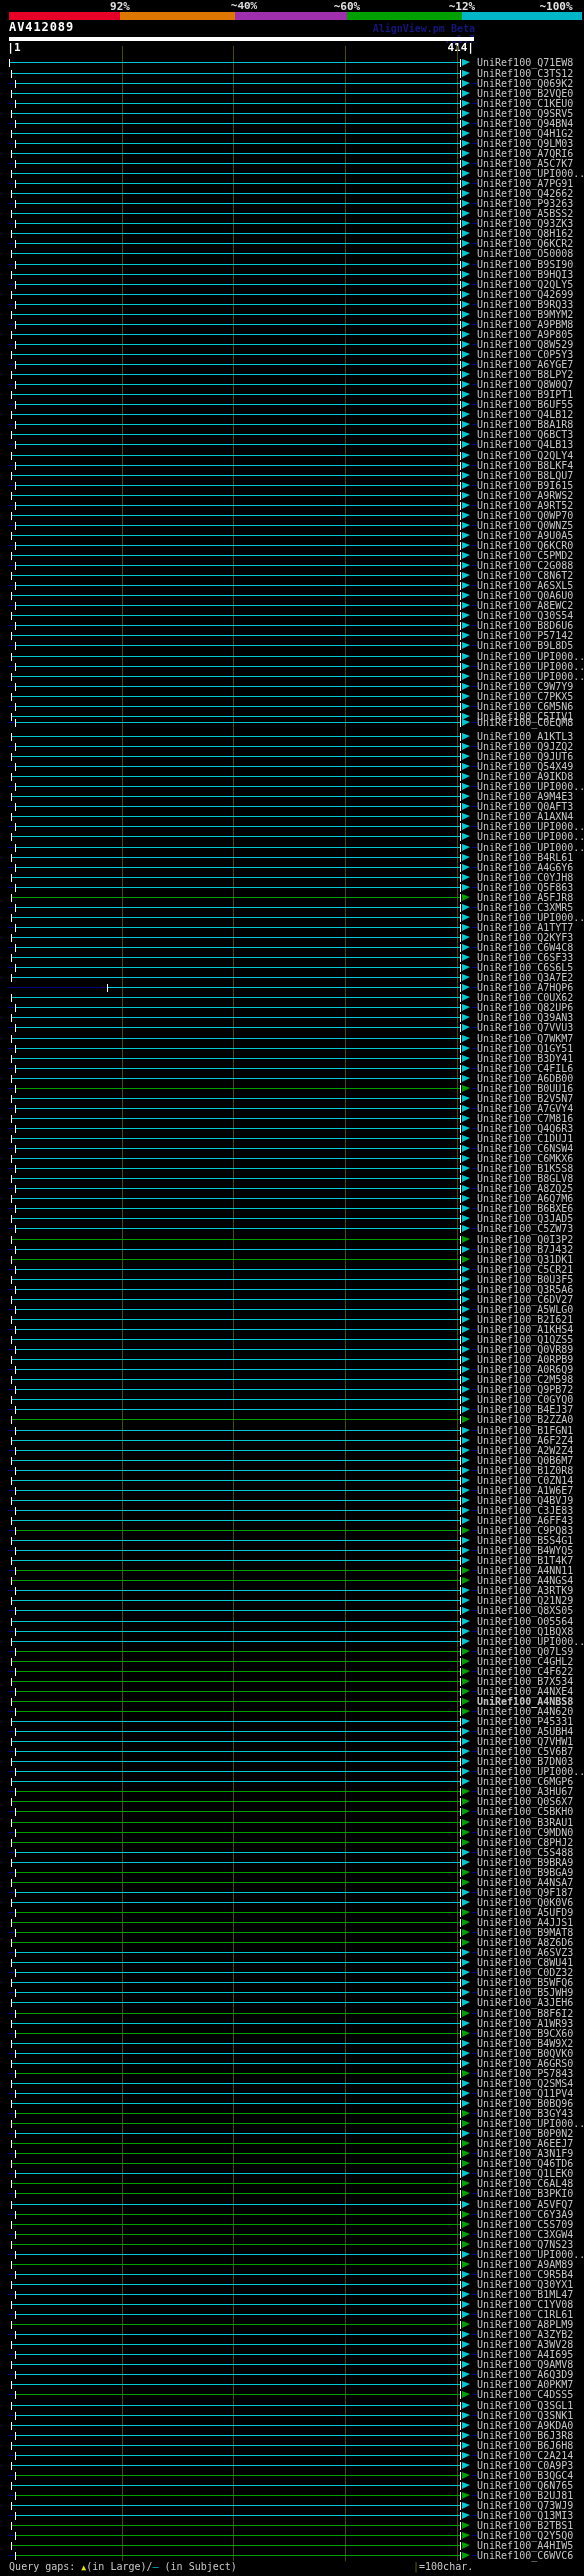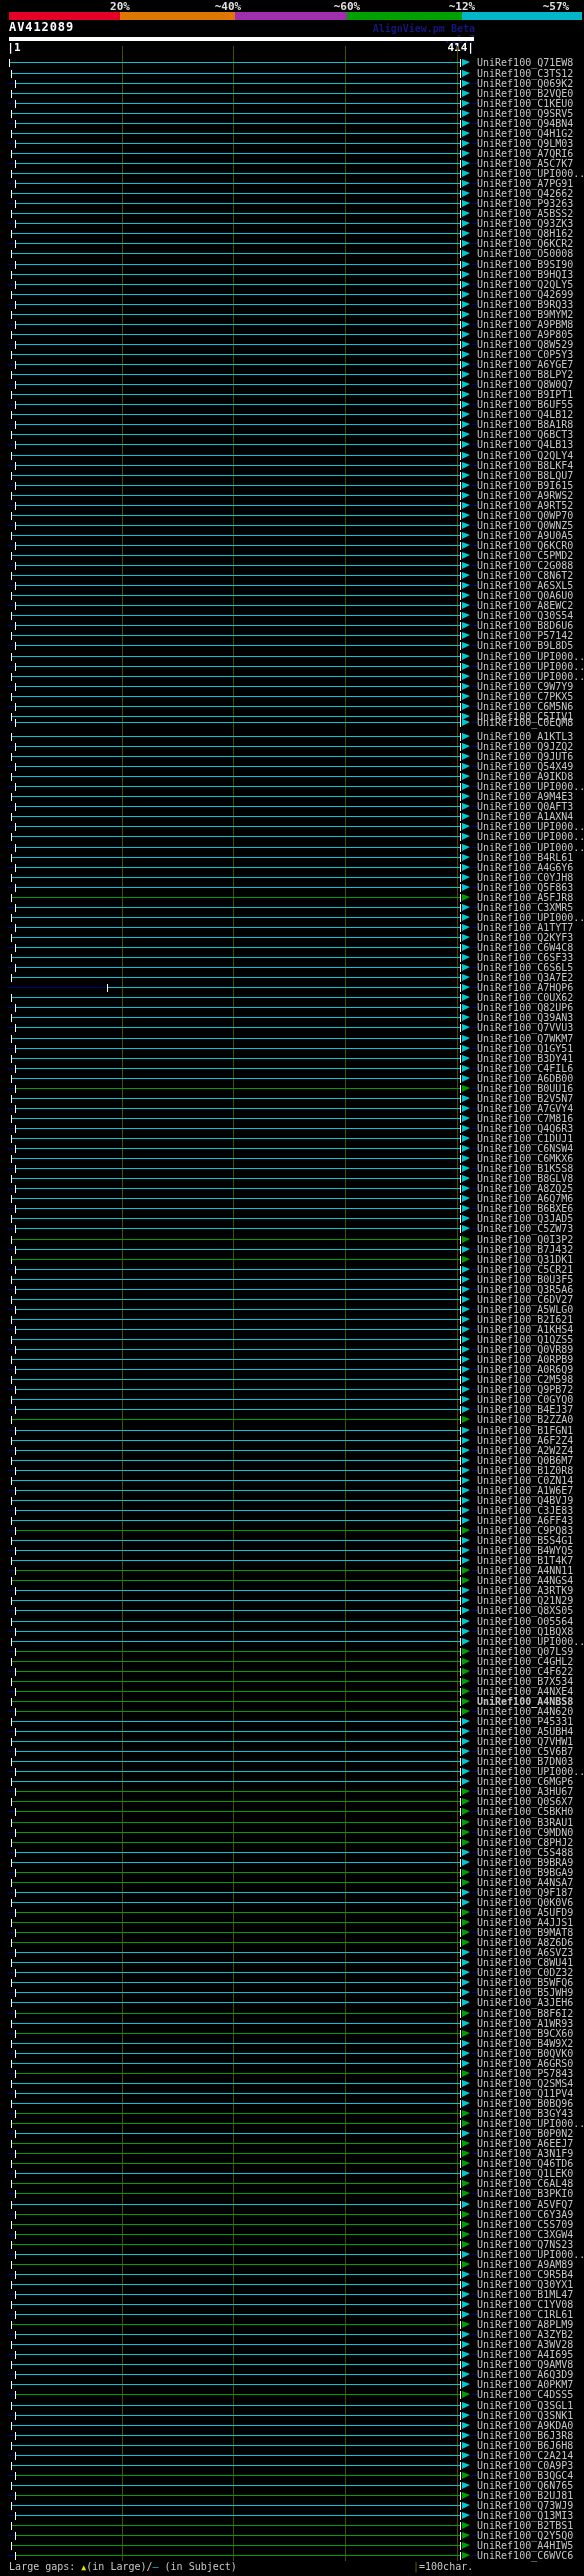--- a/index.html
+++ b/index.html
@@ -28,25 +28,25 @@
   #footer .sym-s{color:#00c8d2;}
   #footer-right{position:absolute;top:2561px;left:413px;font-size:10px;color:#c8c8c8;white-space:nowrap;}
   #footer-right .mark{color:#6a6a00;}
 </style>
 </head>
 <body>
 
 <div id="screen">
 
   <div id="scale-labels">
-      <span style="left: 120px;">20%</span>
-      <span style="left: 228px;">~40%</span>
+      <span style="left: 120px;">92%</span>
+      <span style="left: 244px; font-family: Liberation Mono, monospace;">~40%</span>
       <span style="left: 347px;">~60%</span>
       <span style="left: 462px;">~12%</span>
-      <span style="left: 556px;">~57%</span>
+      <span style="left: 556px;">~100%</span>
     </div>
   <div id="scale-bar">
       <div style="width: 111px; background: rgb(230, 0, 40);"></div>
       <div style="width: 115px; background: rgb(221, 119, 0);"></div>
       <div style="width: 112px; background: rgb(160, 47, 174);"></div>
       <div style="width: 115px; background: rgb(0, 160, 0);"></div>
       <div style="width: 120px; background: rgb(0, 182, 200);"></div>
     </div>
 
   <div id="query-title">AV412089</div>
@@ -2050,21 +2050,21 @@
         <div class="tick" style="left: 14.6px;"></div>
         <div class="bar" style="left: 15.5px; width: 444px; background: rgb(0, 160, 0);"></div>
         <div class="tick" style="left: 460px;"></div>
         <div class="arrow" style="left: 462px; border-left-color: rgb(0, 160, 0);"></div>
         <div class="trail" style="left: 472px; width: 4.6px; background: rgb(0, 0, 130);"></div>
         <div class="hitlabel">UniRef100_C6WVC6</div>
       </div>
     </div>
 
   <div id="footer">
-    <span>Large gaps:</span>
+    <span>Query gaps:</span>
     <span class="sym-q">▲</span><span>(in Large)/</span><span class="sym-s">—</span><span> (in Subject)</span>
   </div>
   <div id="footer-right">
     <span class="mark">|</span><span>=100char.</span>
   </div>
 
 </div>
 
 
 </body></html>

